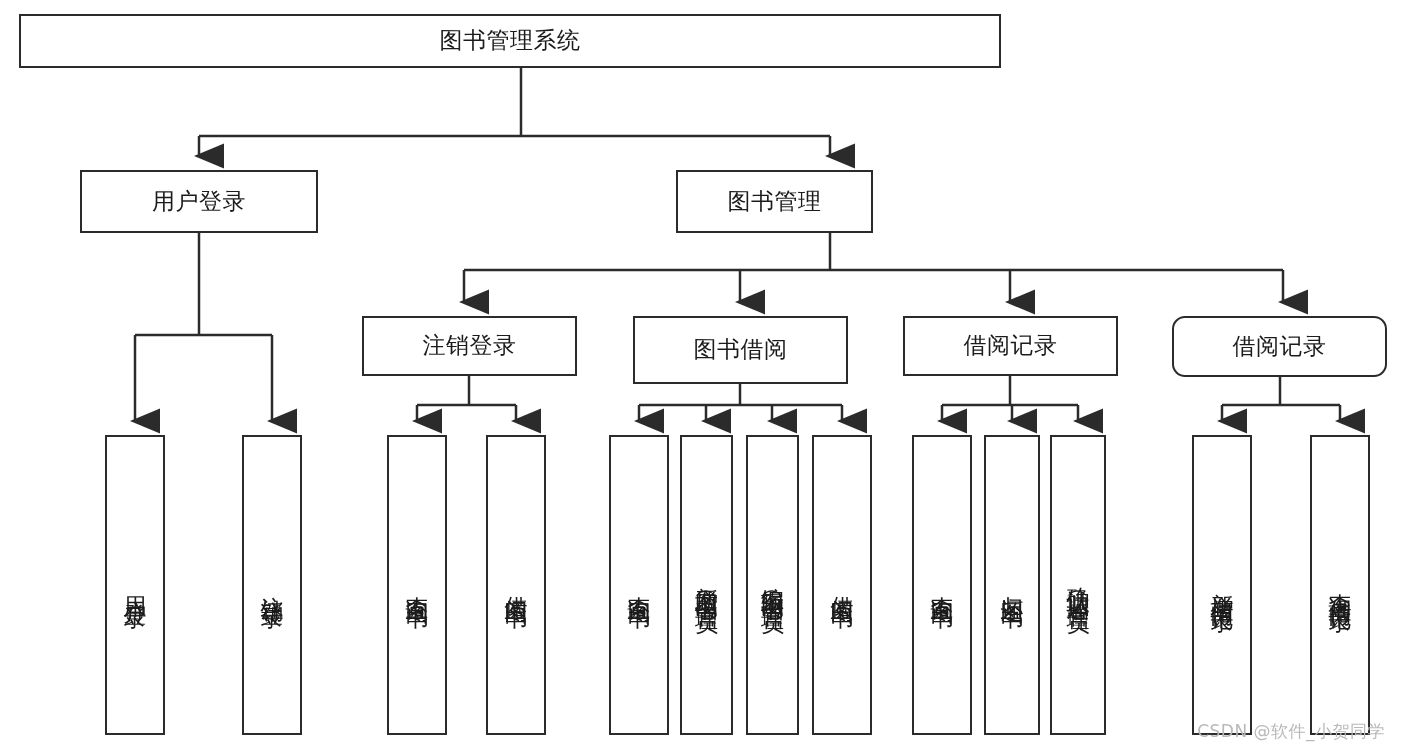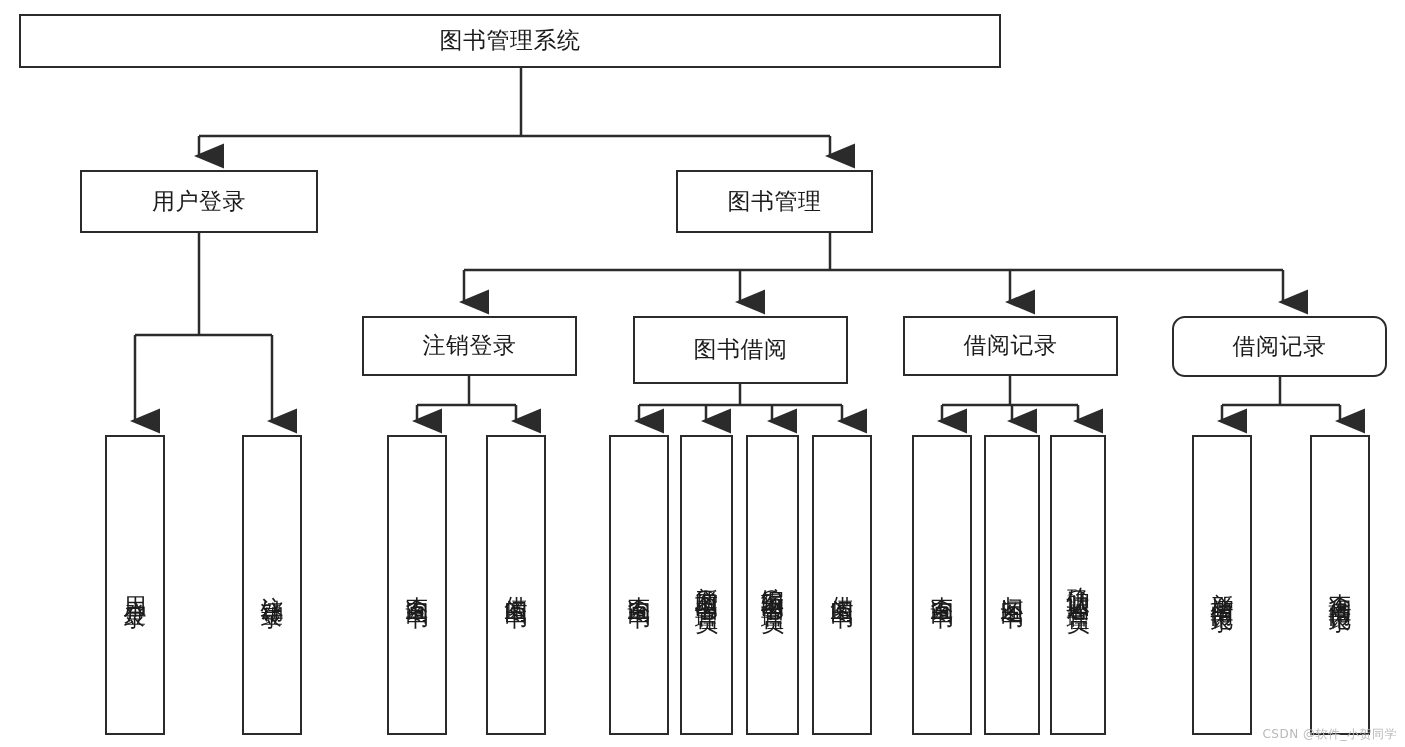--- a/index.html
+++ b/index.html
@@ -60,23 +60,23 @@
     text-orientation: upright;
     font-size: 23px;
     letter-spacing: 3.5px;
     line-height: 1;
     text-align: center;
     white-space: nowrap;
   }
   
   .watermark {
     position: absolute;
-    right: 8px;
+    right: 20px;
     bottom: 4px;
-    font-size: 12px;
+    font-size: 17px;
     color: #b9b9b9;
     letter-spacing: 0.5px;
     z-index: 9;
     white-space: nowrap;
     font-family: "DejaVu Sans", "Liberation Sans", sans-serif;
   }
 </style>
 </head>
 <body>
 

